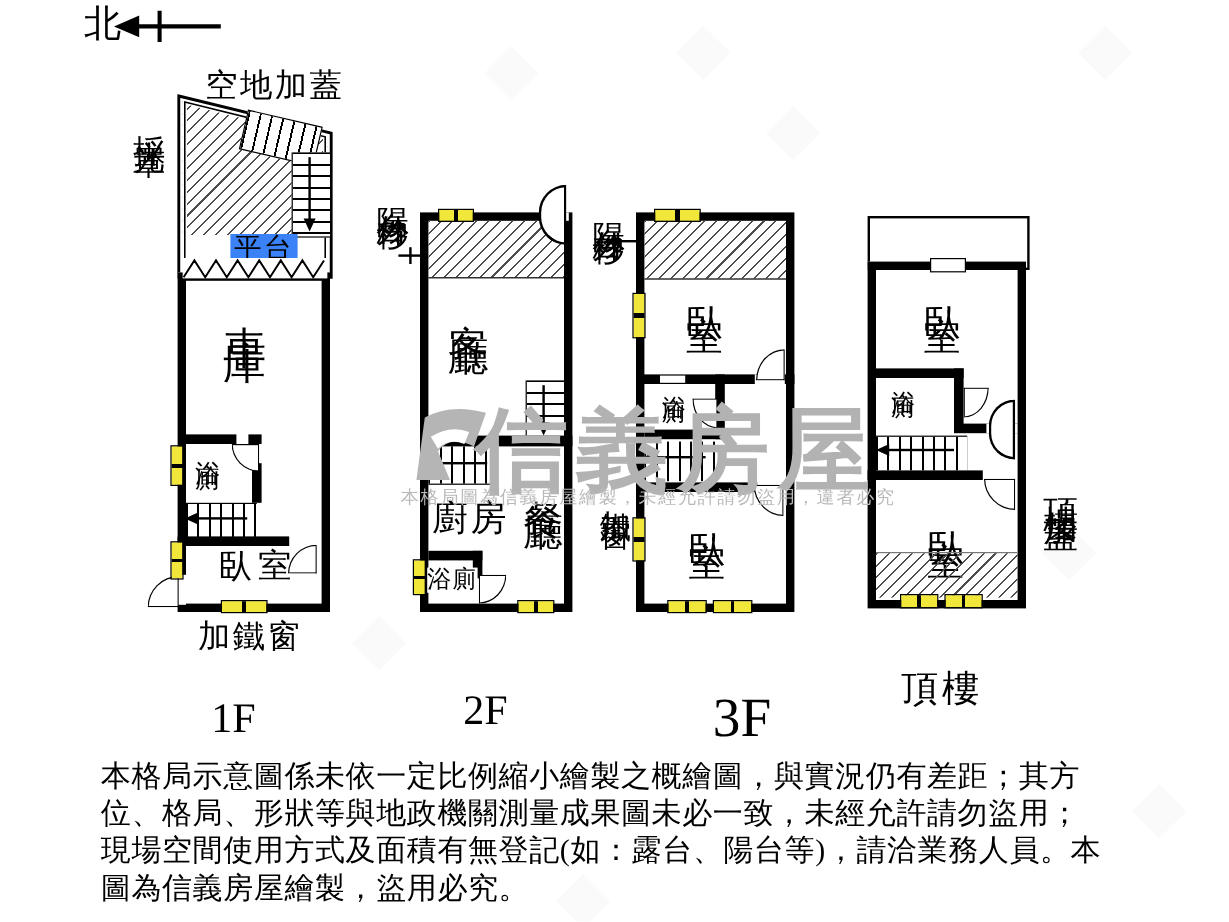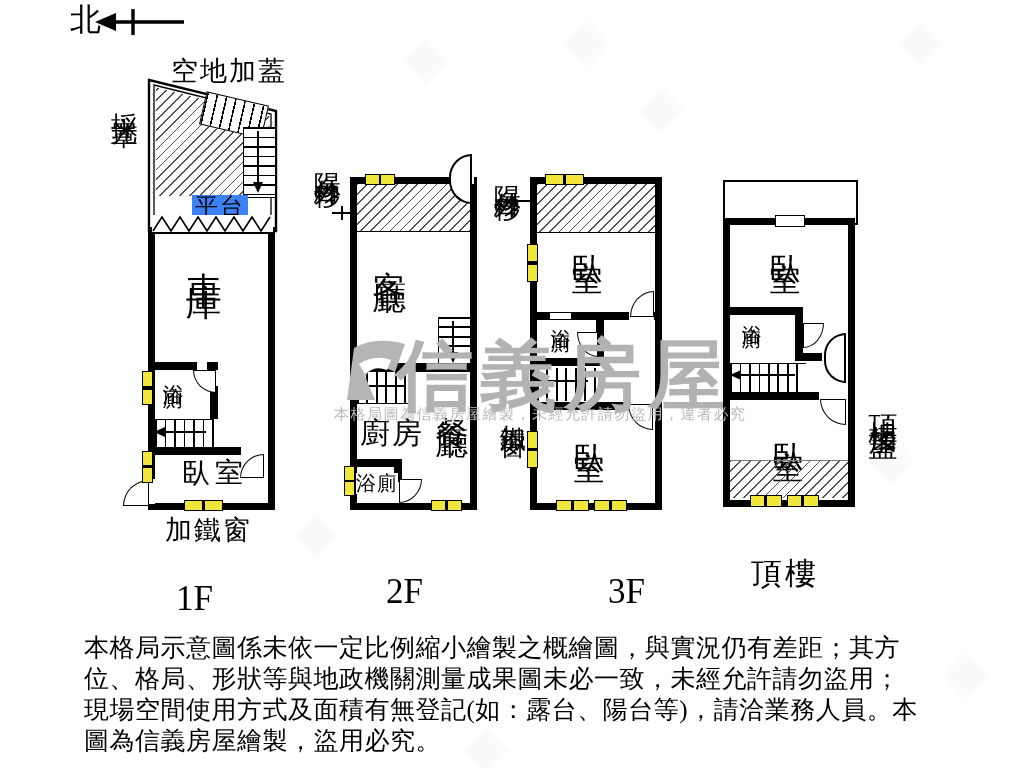--- a/index.html
+++ b/index.html
@@ -132,21 +132,21 @@
 <div class="stairs-h" style="left:537px;top:368px;width:59px;height:33px;"></div>
 <div class="aline" style="left:542px;top:380px;width:46px;height:2.2px;"></div>
 <div class="tri-left" style="left:536px;top:376px;"></div>
 <div class="wall" style="left:530px;top:402px;width:101px;height:8px;"></div>
 <div class="arc" style="left:628px;top:404px;width:25px;height:26px;border-radius:0 0 0 100%;"></div>
 <div class="lbl vtext" style="left:572px;top:420px;font-size:31px;letter-spacing:7px;">臥室</div>
 <div class="win winv" style="left:527px;top:431px;width:11px;height:37px;"></div>
 <div class="lbl vtext" style="left:499px;top:404px;font-size:26px;letter-spacing:3px;">加鐵窗</div>
 <div class="win winh" style="left:556px;top:500px;width:33px;height:11px;"></div>
 <div class="win winh" style="left:594px;top:500px;width:33px;height:11px;"></div>
-<div class="lbl" style="left:608px;top:574px;font-size:35px;font-family:Liberation Serif, serif;">3F</div>
+<div class="lbl" style="left:594px;top:574px;font-size:46px;font-family:Liberation Serif, serif;">3F</div>
 
 <div class="thin-rect" style="left:723px;top:180px;width:135px;height:45px;"></div>
 <div class="lbl" style="left:772px;top:186px;font-size:24px;letter-spacing:2px;margin-top:47px;">陽台</div>
 <div class="room-rect" style="left:723px;top:218px;width:132px;height:289px;"></div>
 <div class="thin-rect" style="left:775px;top:215px;width:30px;height:12px;border-width:1.5px;"></div>
 <div class="lbl vtext" style="left:768px;top:231px;font-size:31px;letter-spacing:7px;">臥室</div>
 <div class="wall" style="left:730px;top:307px;width:73px;height:8px;"></div>
 <div class="wall" style="left:795px;top:307px;width:8px;height:51px;"></div>
 <div class="arc" style="left:803px;top:323px;width:21px;height:25px;border-radius:0 0 100% 0;"></div>
 <div class="lbl vtext" style="left:741px;top:309px;font-size:20px;letter-spacing:3px;">浴廁</div>

